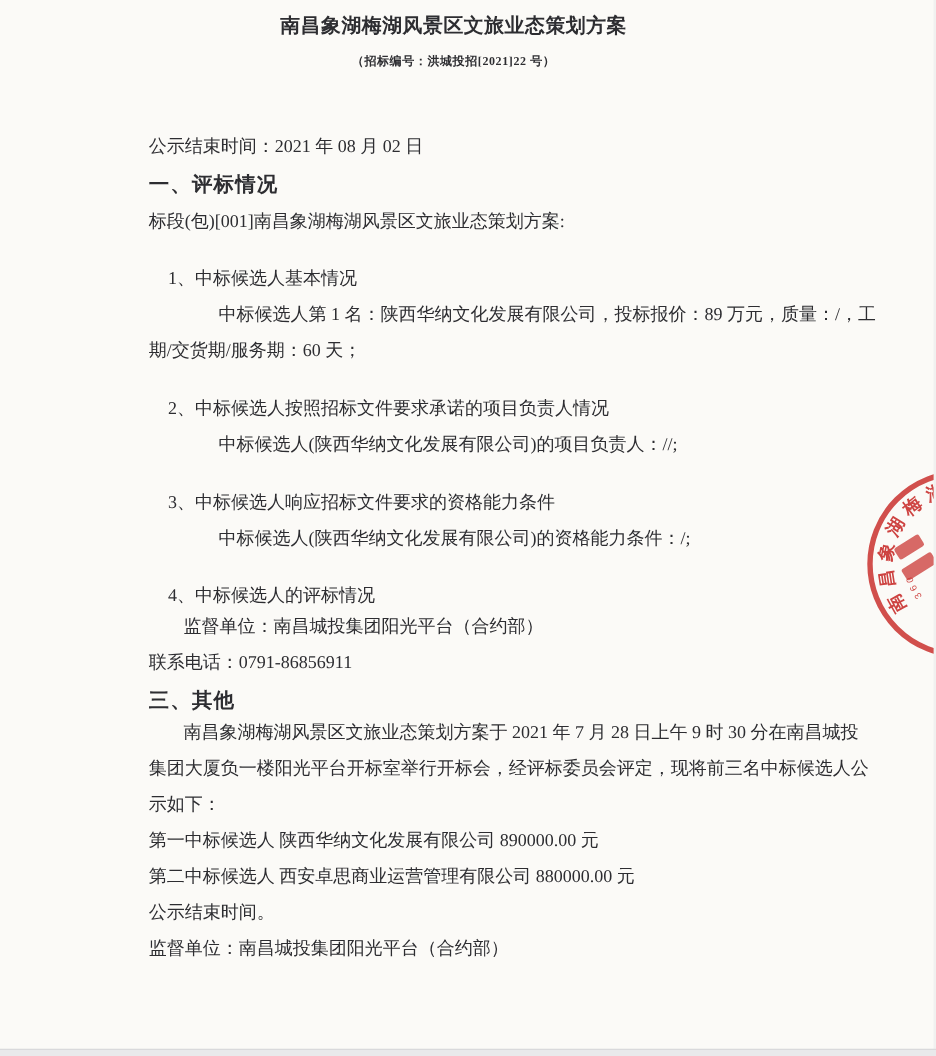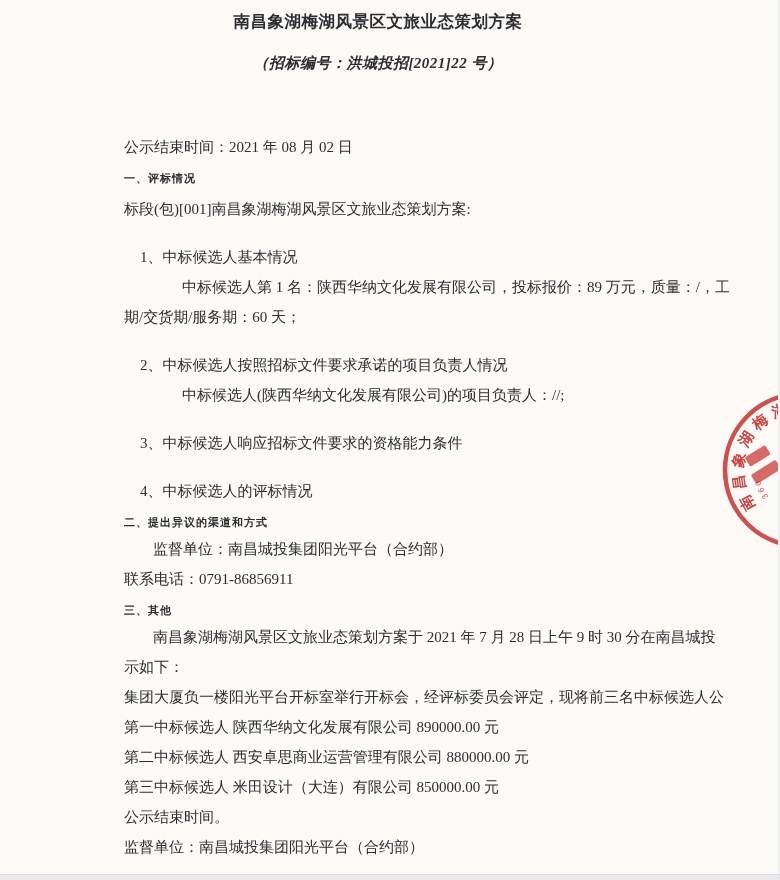--- a/index.html
+++ b/index.html
@@ -18,28 +18,27 @@
     color:var(--text-color);
     font-size:15px;
   }
   .doc-header{width:756px;}
   .t{
     height:32px;line-height:32px;margin-top:6px;
     text-align:center;font-weight:bold;font-size:16.5px;letter-spacing:.5px;
     white-space:nowrap;
   }
   .s{
-    height:26px;line-height:26px;margin-top:12px;
-    text-align:center;font-weight:bold;font-size:15px;letter-spacing:.5px;
+    height:26px;line-height:26px;margin-top:1px;
+    text-align:center;font-weight:bold;font-size:10px;letter-spacing:.5px;
     white-space:nowrap;
-    font-style:italic;
   }
   .content{padding:0 40px 0 124px;position:relative;}
   .line{height:30px;line-height:30px;white-space:nowrap;}
-  .h{height:32px;line-height:32px;font-weight:bold;font-size:11px;letter-spacing:1px;}
+  .h{height:32px;line-height:32px;font-weight:bold;font-size:17px;letter-spacing:1px;}
   .b0{margin-left:0;}
   .b1{margin-left:16px;margin-top:18px;}
   .b1i{margin-left:29px;}
   .b2{margin-left:58px;}
   .seal{
     position:absolute;left:701px;top:370px;
     width:200px;height:200px;
     pointer-events:none;
   }
   .seal .ring{fill:none;stroke:var(--seal-color);stroke-width:4.5;opacity:.85;}
@@ -67,40 +66,39 @@
 <body>
 
 <div class="page">
 
   <div class="doc-header">
     <div class="t">南昌象湖梅湖风景区文旅业态策划方案</div>
     <div class="s">（招标编号：洪城投招[2021]22 号）</div>
   </div>
 
   <div class="content">
-      <div class="line b0" style="margin-top: 56px;">公示结束时间：2021 年 08 月 02 日</div>
+      <div class="line b0" style="margin-top: 43px;">公示结束时间：2021 年 08 月 02 日</div>
       <div class="line h">一、评标情况</div>
       <div class="line b0">标段(包)[001]南昌象湖梅湖风景区文旅业态策划方案:</div>
       <div class="line b1">1、中标候选人基本情况</div>
       <div class="line b2">中标候选人第 1 名：陕西华纳文化发展有限公司，投标报价：89 万元，质量：/，工</div>
       <div class="line b0">期/交货期/服务期：60 天；</div>
       <div class="line b1">2、中标候选人按照招标文件要求承诺的项目负责人情况</div>
       <div class="line b2">中标候选人(陕西华纳文化发展有限公司)的项目负责人：//;</div>
       <div class="line b1">3、中标候选人响应招标文件要求的资格能力条件</div>
+      <div class="line b2">中标候选人(陕西华纳文化发展有限公司)的资格能力条件：/;</div>
       <div class="line b1">4、中标候选人的评标情况</div>
-      <div class="line h">二、提出异议的渠道和方式</div>
       <div class="line b1i" style="margin-top: -4px;">监督单位：南昌城投集团阳光平台（合约部）</div>
       <div class="line b0">联系电话：0791-86856911</div>
       <div class="line h">三、其他</div>
       <div class="line b1i" style="margin-top: -4px;">南昌象湖梅湖风景区文旅业态策划方案于 2021 年 7 月 28 日上午 9 时 30 分在南昌城投</div>
+      <div class="line b0">集团大厦负一楼阳光平台开标室举行开标会，经评标委员会评定，现将前三名中标候选人公</div>
       <div class="line b0">示如下：</div>
-      <div class="line b0">集团大厦负一楼阳光平台开标室举行开标会，经评标委员会评定，现将前三名中标候选人公</div>
       <div class="line b0">第一中标候选人 陕西华纳文化发展有限公司 890000.00 元</div>
       <div class="line b0">第二中标候选人 西安卓思商业运营管理有限公司 880000.00 元</div>
-      <div class="line b0">第三中标候选人 米田设计（大连）有限公司 850000.00 元</div>
       <div class="line b0">公示结束时间。</div>
       <div class="line b0">监督单位：南昌城投集团阳光平台（合约部）</div>
     </div>
 
   <svg class="seal" viewBox="0 0 200 200" aria-hidden="true">
     <defs>
       <path id="sealArc" d="M 59,141 A 58,58 0 1,1 141,141" fill="none"></path>
       <path id="sealCodeArc" d="M 70.3,129.7 A 42,42 0 1,1 129.7,129.7" fill="none"></path>
     </defs>
     <circle class="ring" cx="100" cy="100" r="76"></circle>

